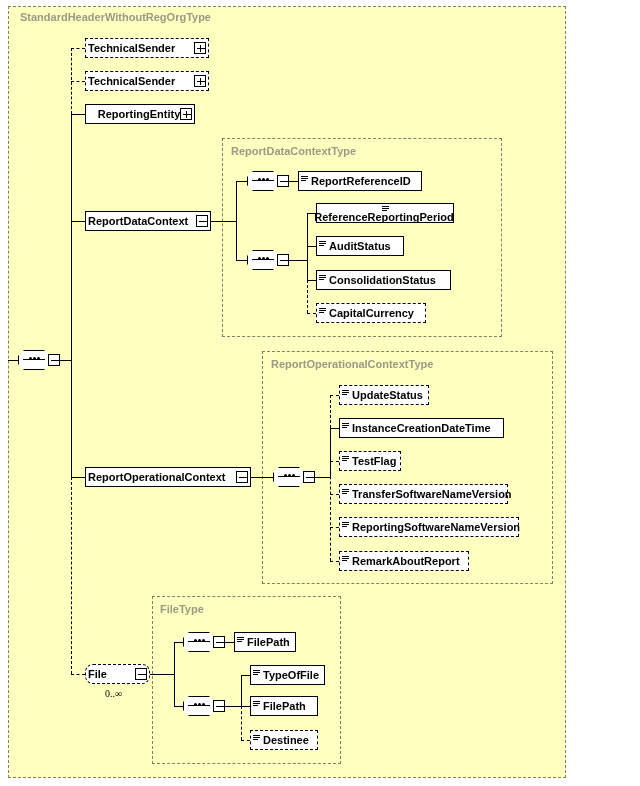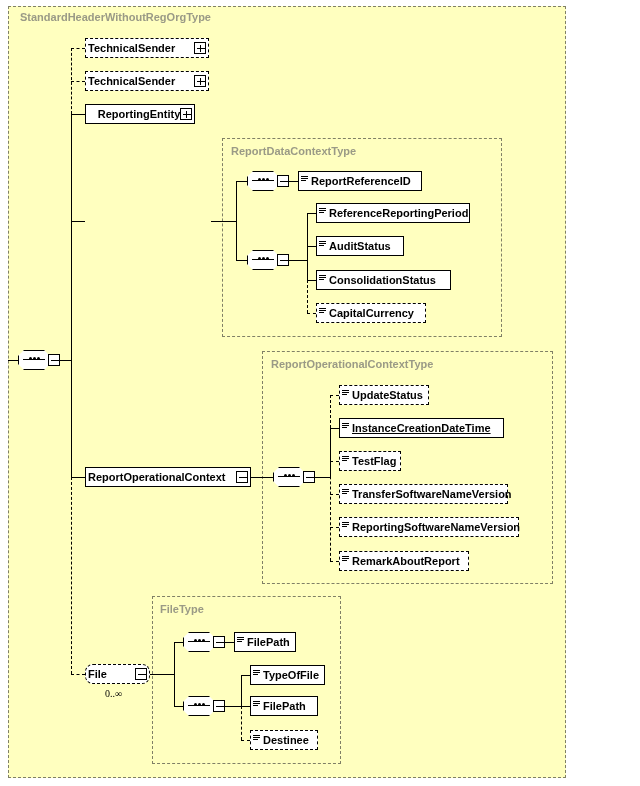--- a/index.html
+++ b/index.html
@@ -114,20 +114,26 @@
 
   <div class="ln h" style="left:71px;top:114px;width:14px;"></div>
   <div class="node" style="left:85px;top:104px;width:110px;justify-content:center;">
     <div class="shadow"></div>
       <div class="rshadow"></div>
     <span class="nodelabel">ReportingEntity</span>
     <span class="exp plus"></span>
   </div>
 
   <div class="ln h" style="left:71px;top:221px;width:14px;"></div>
+  <div class="node" style="left:85px;top:211px;width:126px;">
+    <div class="shadow"></div>
+      <div class="rshadow"></div>
+    <span class="nodelabel">ReportDataContext</span>
+    <span class="exp"></span>
+  </div>
 
   <div class="ln h" style="left:211px;top:221px;width:25px;"></div>
   <div class="ln v" style="left:236px;top:181px;height:80px;"></div>
 
   <div class="ln h" style="left:71px;top:477px;width:14px;"></div>
   <div class="node" style="left:85px;top:467px;width:166px;">
     <div class="shadow"></div>
       <div class="rshadow"></div>
     <span class="nodelabel">ReportOperationalContext</span>
     <span class="exp"></span>
@@ -176,21 +182,21 @@
       <div class="d d2"></div>
       <div class="d d3"></div>
       <div class="sq"></div>
   </div>
   <div class="ln h" style="left:289px;top:260px;width:18px;"></div>
 
   <div class="ln v" style="left:307px;top:213px;height:67px;"></div>
   <div class="dl v" style="left:307px;top:280px;height:33px;"></div>
 
   <div class="ln h" style="left:307px;top:213px;width:9px;"></div>
-  <div class="node" style="left:316px;top:203px;width:154px;">
+  <div class="node" style="left:316px;top:203px;width:138px;flex-direction:column;">
     <div class="shadow"></div>
       <div class="rshadow"></div>
     <span class="eicon">
         <i></i>
         <i></i>
         <i></i>
       </span>
     <span class="nodelabel">ReferenceReportingPeriod</span>
   </div>
 
@@ -251,21 +257,21 @@
       <div class="rshadow"></div>
     <span class="eicon">
         <i></i>
         <i></i>
         <i></i>
       </span>
     <span class="nodelabel">UpdateStatus</span>
   </div>
 
   <div class="ln h" style="left:330px;top:428px;width:9px;"></div>
-  <div class="node" style="left:339px;top:418px;width:165px;text-decoration:underline;">
+  <div class="node" style="left:339px;top:418px;width:165px;">
     <div class="shadow"></div>
       <div class="rshadow"></div>
     <span class="eicon">
         <i></i>
         <i></i>
         <i></i>
       </span>
     <span class="nodelabel">InstanceCreationDateTime</span>
   </div>
 

